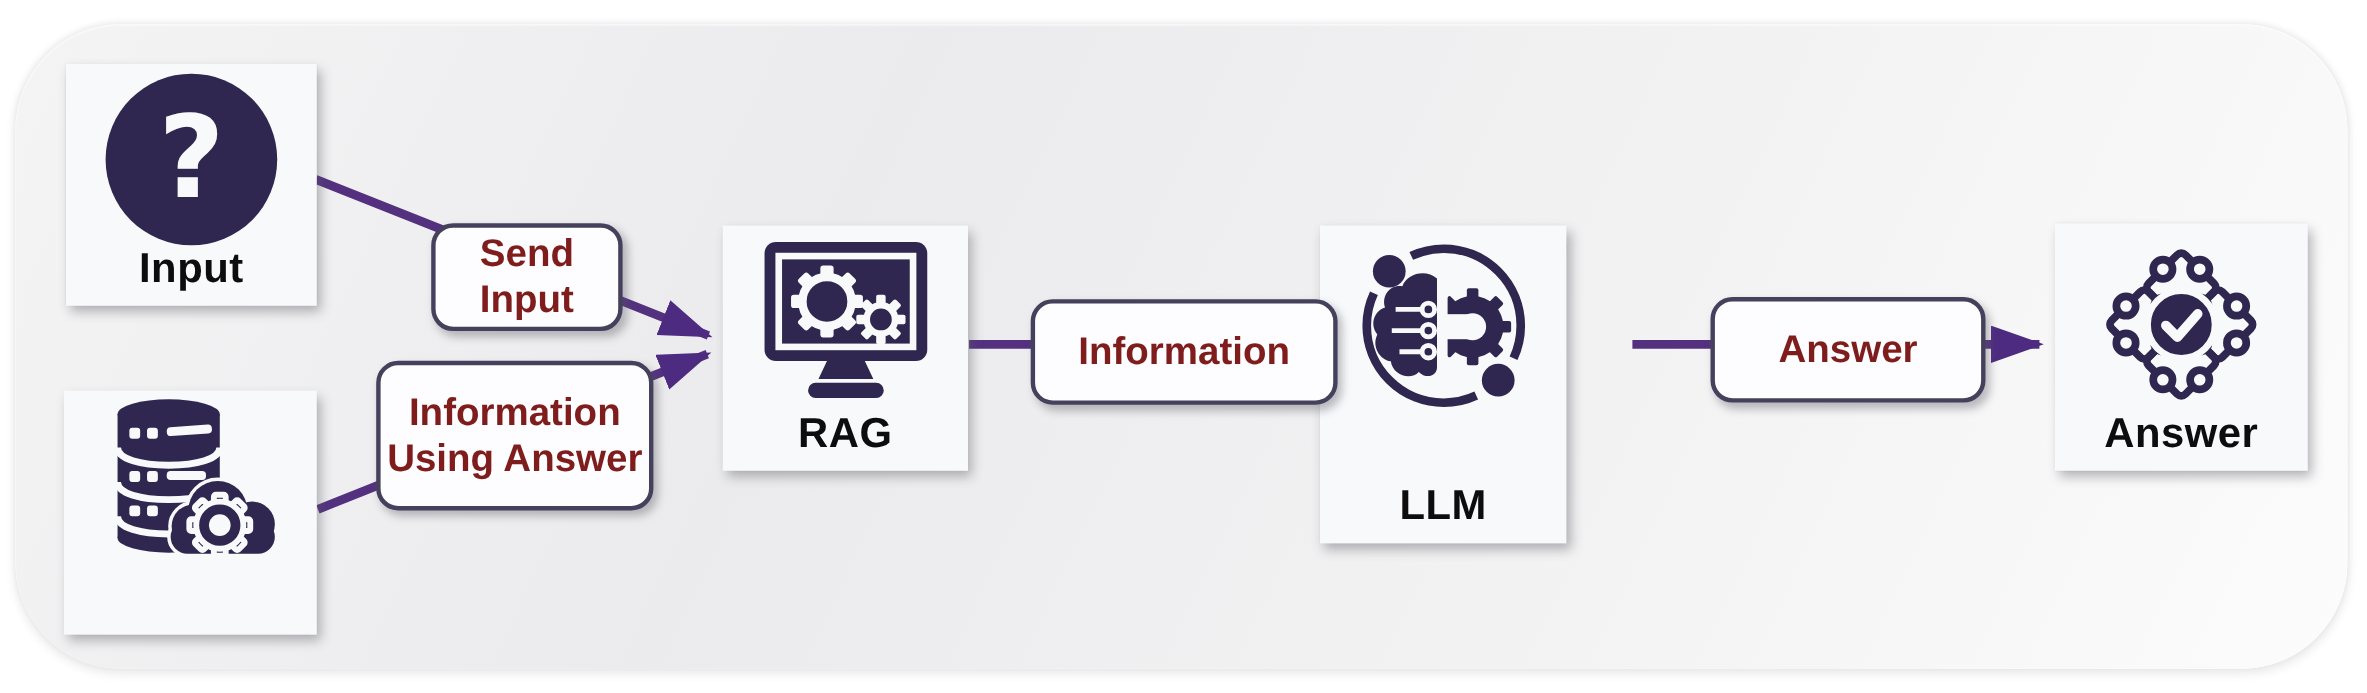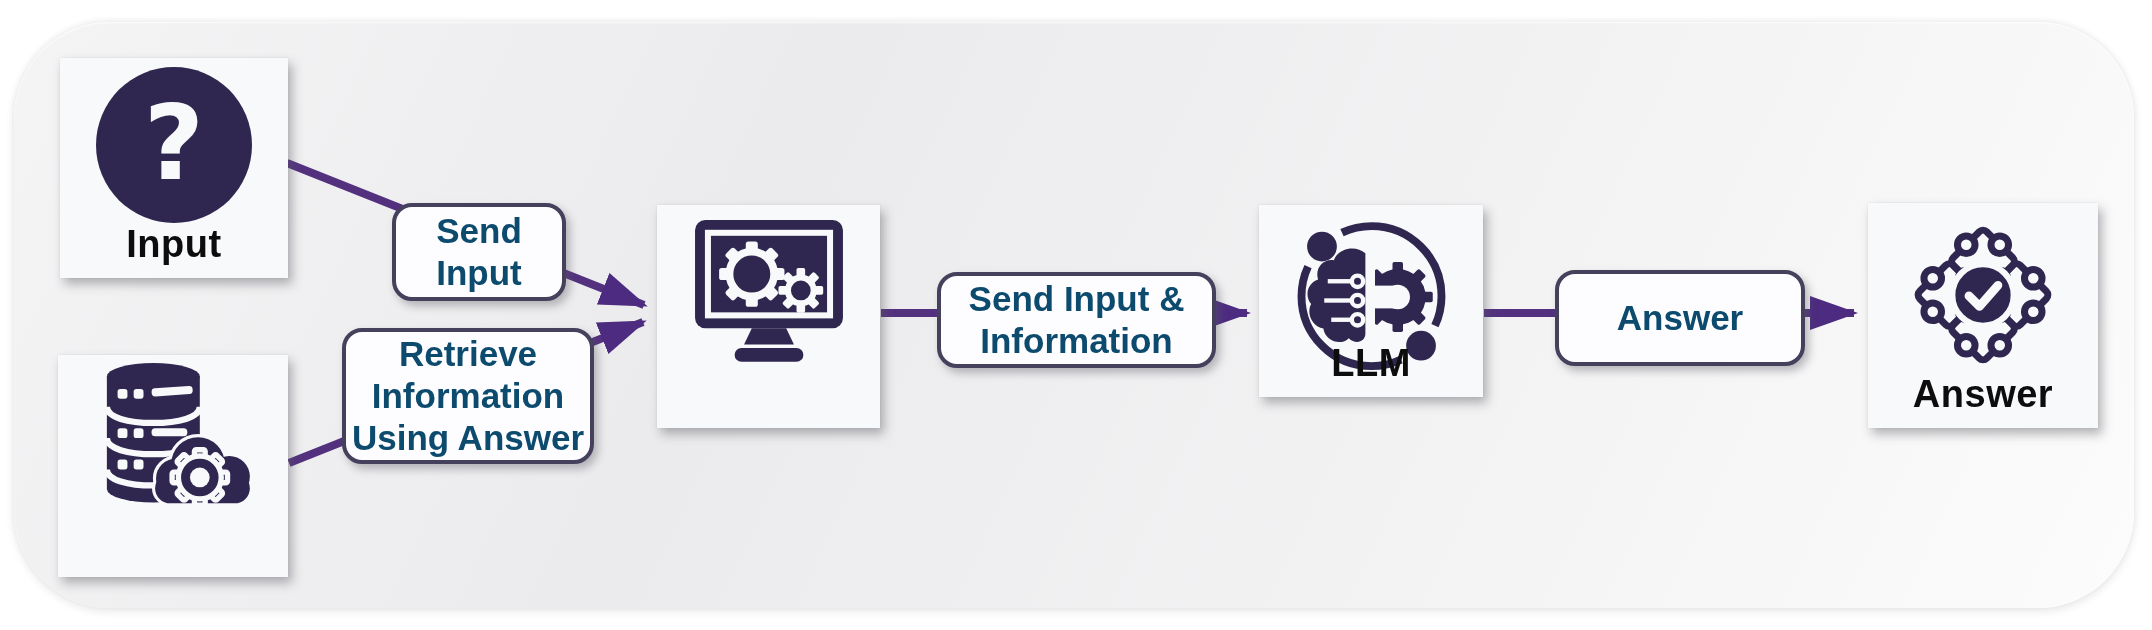--- a/index.html
+++ b/index.html
@@ -14,21 +14,21 @@
         display:flex;flex-direction:column;align-items:center;}
   .caption{position:absolute;bottom:12px;left:0;width:100%;text-align:center;
            font-weight:700;font-size:38px;color:#0d0d0d;letter-spacing:0.5px;}
   .q-circle{width:156px;height:156px;border-radius:50%;background:#2f2750;margin-top:9px;
             display:flex;align-items:center;justify-content:center;}
   .q-glyph{color:#f8f9fb;font-family:"DejaVu Sans",sans-serif;font-weight:700;font-size:104px;line-height:1;
            transform:translateY(-2px);}
   .pill{position:absolute;background:#fdfdff;border:4px solid #45415c;border-radius:20px;z-index:4;
         box-shadow:4px 5px 8px rgba(90,90,100,0.40);
         display:flex;flex-direction:column;align-items:center;justify-content:center;}
-  .pill span{display:block;font-weight:700;font-size:35px;line-height:42px;color:#0c4a6e;
+  .pill span{display:block;font-weight:700;font-size:35px;line-height:42px;color:#7f1d1d;
              text-align:left;white-space:nowrap;}
   .icon-svg{display:block;}
 </style>
 </head>
 <body>
 
 <div class="canvas">
 
   <div class="card"></div>
 
@@ -129,23 +129,24 @@
         <rect x="132" y="64" width="10" height="10" rx="2" transform="rotate(180 137 90)"></rect>
         <rect x="132" y="64" width="10" height="10" rx="2" transform="rotate(225 137 90)"></rect>
         <rect x="132" y="64" width="10" height="10" rx="2" transform="rotate(270 137 90)"></rect>
         <rect x="132" y="64" width="10" height="10" rx="2" transform="rotate(315 137 90)"></rect>
       </g>
       <circle cx="137" cy="90" r="15" fill="none" stroke="#f8f9fb" stroke-width="7"></circle>
 
       <path d="M80,134 L120,134 L129,153 L71,153 Z" fill="#2f2750"></path>
       <rect x="60" y="157" width="80" height="16" rx="8" fill="#2f2750"></rect>
     </svg>
-  </div>
-
-  <div class="node" style="left:1259px;top:205px;width:224px;height:192px">
+    <div class="caption">RAG</div>
+  </div>
+
+  <div class="node" style="left:1200px;top:205px;width:224px;height:289px">
     <svg class="icon-svg" width="175" height="172" viewBox="0 0 200 196" style="margin-top:6px">
       <circle cx="100" cy="97" r="80" fill="none" stroke="#2f2750" stroke-width="9" pathLength="360" stroke-dasharray="25 40 140 40 115"></circle>
       <circle cx="43.4" cy="40.4" r="17" fill="#2f2750"></circle>
       <circle cx="156.6" cy="153.6" r="17" fill="#2f2750"></circle>
 
       <path fill="#2f2750" d="M93,48 C82,38 62,42 57,56 C44,54 35,66 39,78
             C27,82 23,96 31,106 C25,118 33,132 45,134 C47,149 66,154 74,145
             C82,153 93,149 93,140 Z"></path>
       <g stroke="#f8f9fb" stroke-width="5" fill="none">
         <path d="M50,80 H80"></path>
@@ -200,27 +201,25 @@
     </svg>
     <div class="caption">Answer</div>
   </div>
 
   <div class="pill" style="left:392px;top:203px;width:166px;height:90px">
     <span>Send</span>
     <span>Input</span>
   </div>
 
   <div class="pill" style="left:342px;top:328px;width:244px;height:128px">
-    <span>Retrieve</span>
     <span>Information</span>
     <span>Using Answer</span>
   </div>
 
   <div class="pill" style="left:937px;top:272px;width:271px;height:88px">
-    <span>Send Input &amp;</span>
     <span>Information</span>
   </div>
 
   <div class="pill" style="left:1555px;top:270px;width:242px;height:88px">
     <span>Answer</span>
   </div>
 
 </div>
 
 </body></html>

